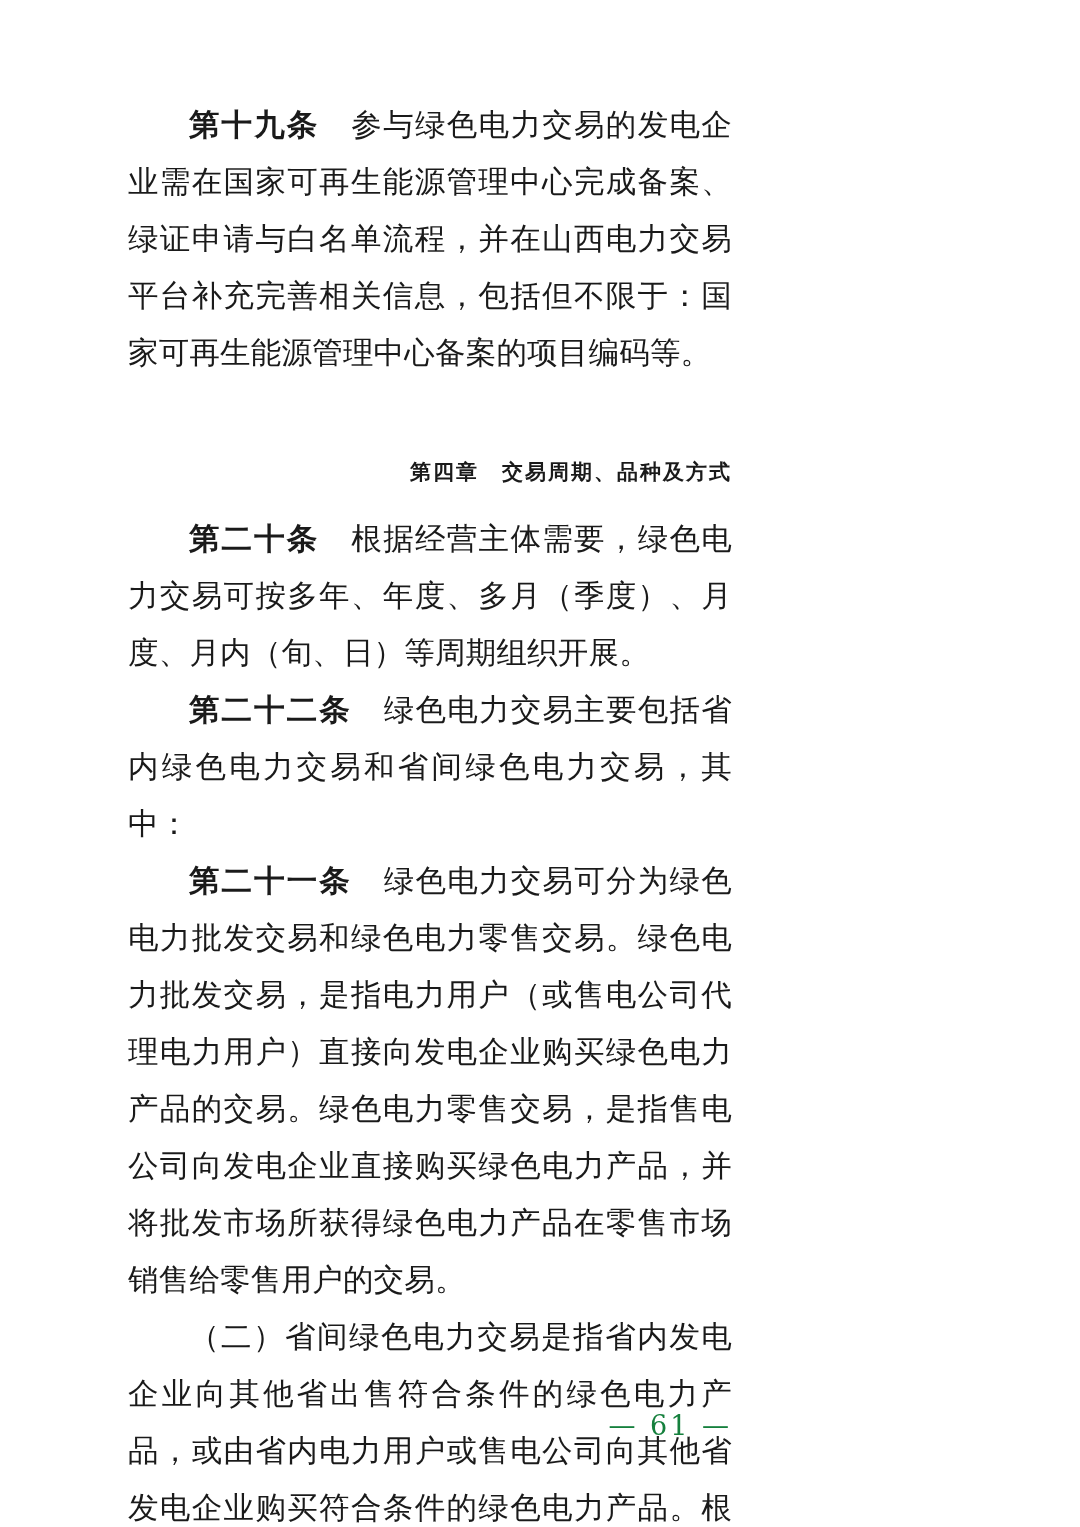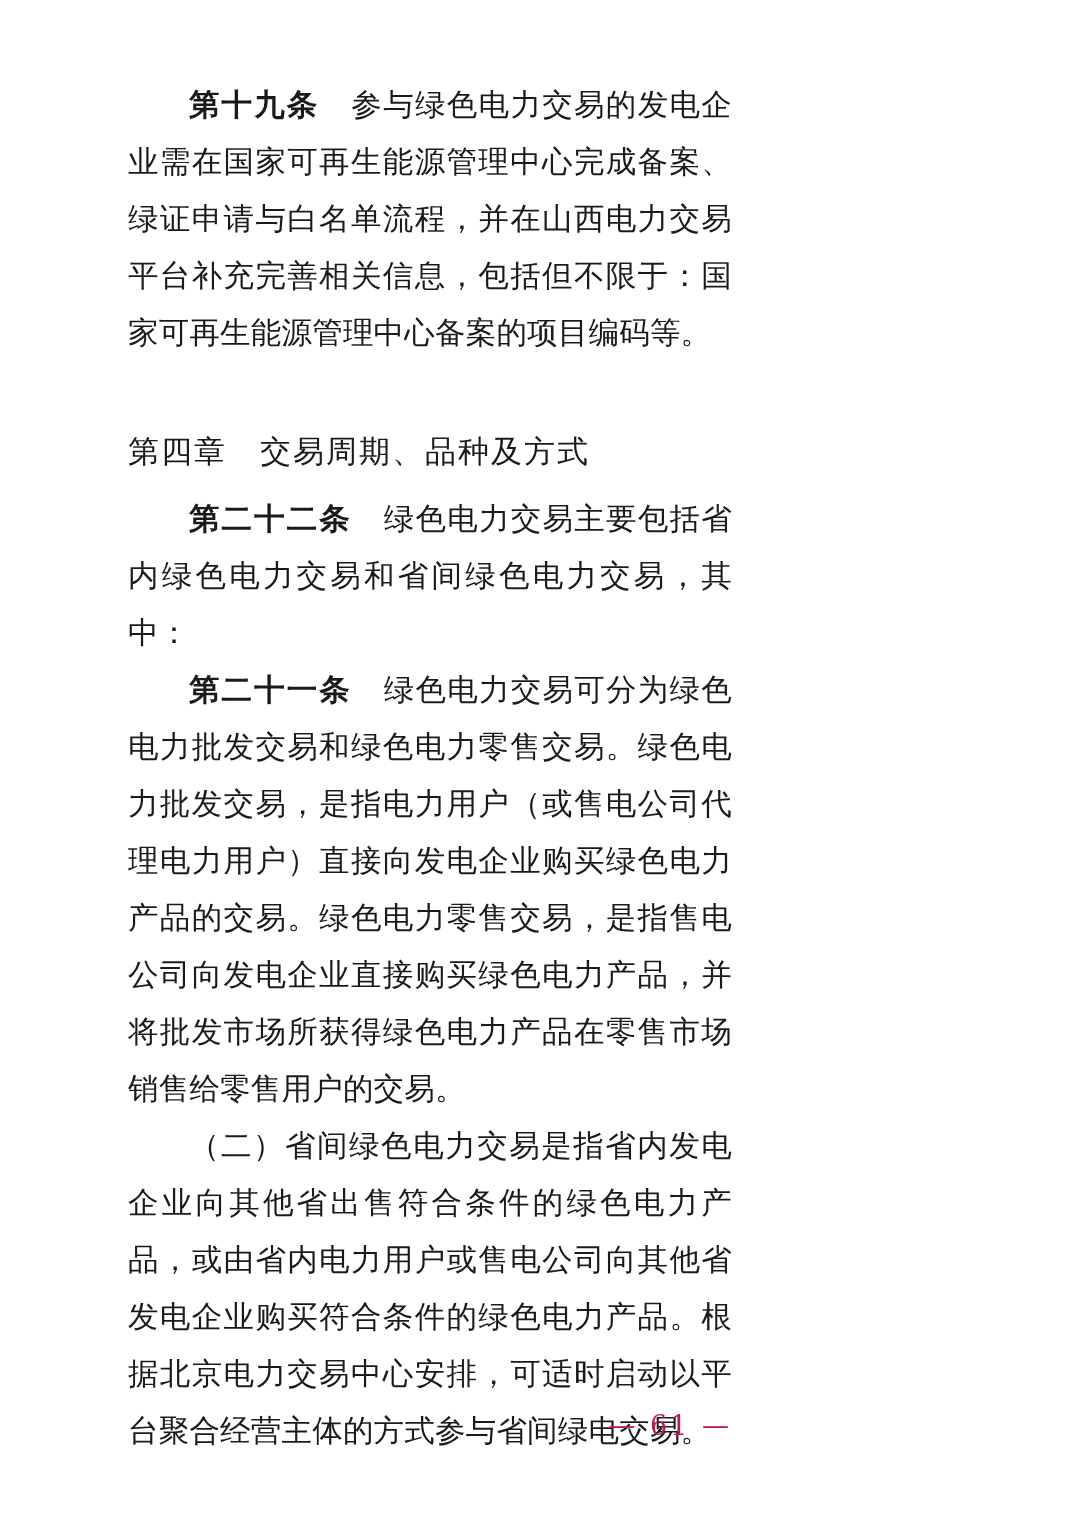--- a/index.html
+++ b/index.html
@@ -15,21 +15,21 @@
     position: relative;
     overflow: hidden;
   }
   .page {
     position: absolute;
     left: 0;
     top: 0;
     width: 860px;
     height: 1527px;
     box-sizing: border-box;
-    padding: 76px 128px 0 128px;
+    padding: 96px 128px 0 128px;
   }
   .body-text {
     font-size: 30.5px;
     line-height: 57px;
     text-align: justify;
     text-justify: inter-ideograph;
     letter-spacing: 0.2px;
   }
   .para {
     margin: 0;
@@ -39,51 +39,52 @@
     margin-top: 0;
   }
   .article-label {
     font-weight: bold;
     letter-spacing: 1px;
   }
   .gap-after-article {
     margin-bottom: 22px;
   }
   .chapter-heading {
-    text-align: left;
-    font-size: 31px;
-    font-weight: normal;
+    text-align: right;
+    font-size: 21px;
+    font-weight: bold;
     letter-spacing: 2px;
     line-height: 57px;
     margin: 26px 0 10px 0;
   }
   .spacer-sm { height: 14px; }
   .footer {
     position: absolute;
     right: 128px;
     bottom: 86px;
     font-size: 27px;
     letter-spacing: 3px;
-    color: #be185d;
+    color: #15803d;
     font-family: "DejaVu Serif", "Liberation Serif", serif;
   }
 </style>
 </head>
 <body>
 
 <div class="page">
 
   <div class="body-text">
 
     <p class="para gap-after-article"><span class="article-label">第十九条</span>　<span>参与绿色电力交易的发电企业需在国家可再生能源管理中心完成备案、绿证申请与白名单流程，并在山西电力交易平台补充完善相关信息，包括但不限于：国家可再生能源管理中心备案的项目编码等。</span></p>
 
     <div class="spacer-sm"></div>
 
     <h2 class="chapter-heading">第四章　交易周期、品种及方式</h2>
 
+    <p class="para"><span class="article-label">第二十条</span>　<span>根据经营主体需要，绿色电力交易可按多年、年度、多月（季度）、月度、月内（旬、日）等周期组织开展。</span></p>
 
     <p class="para"><span class="article-label">第二十二条</span>　<span>绿色电力交易主要包括省内绿色电力交易和省间绿色电力交易，其中：</span></p>
 
     <p class="para"><span class="article-label">第二十一条</span>　<span>绿色电力交易可分为绿色电力批发交易和绿色电力零售交易。绿色电力批发交易，是指电力用户（或售电公司代理电力用户）直接向发电企业购买绿色电力产品的交易。绿色电力零售交易，是指售电公司向发电企业直接购买绿色电力产品，并将批发市场所获得绿色电力产品在零售市场销售给零售用户的交易。</span></p>
 
 
     <p class="para"><span>（二）省间绿色电力交易是指省内发电企业向其他省出售符合条件的绿色电力产品，或由省内电力用户或售电公司向其他省发电企业购买符合条件的绿色电力产品。根据北京电力交易中心安排，可适时启动以平台聚合经营主体的方式参与省间绿电交易。</span></p>
 
   </div>
 

